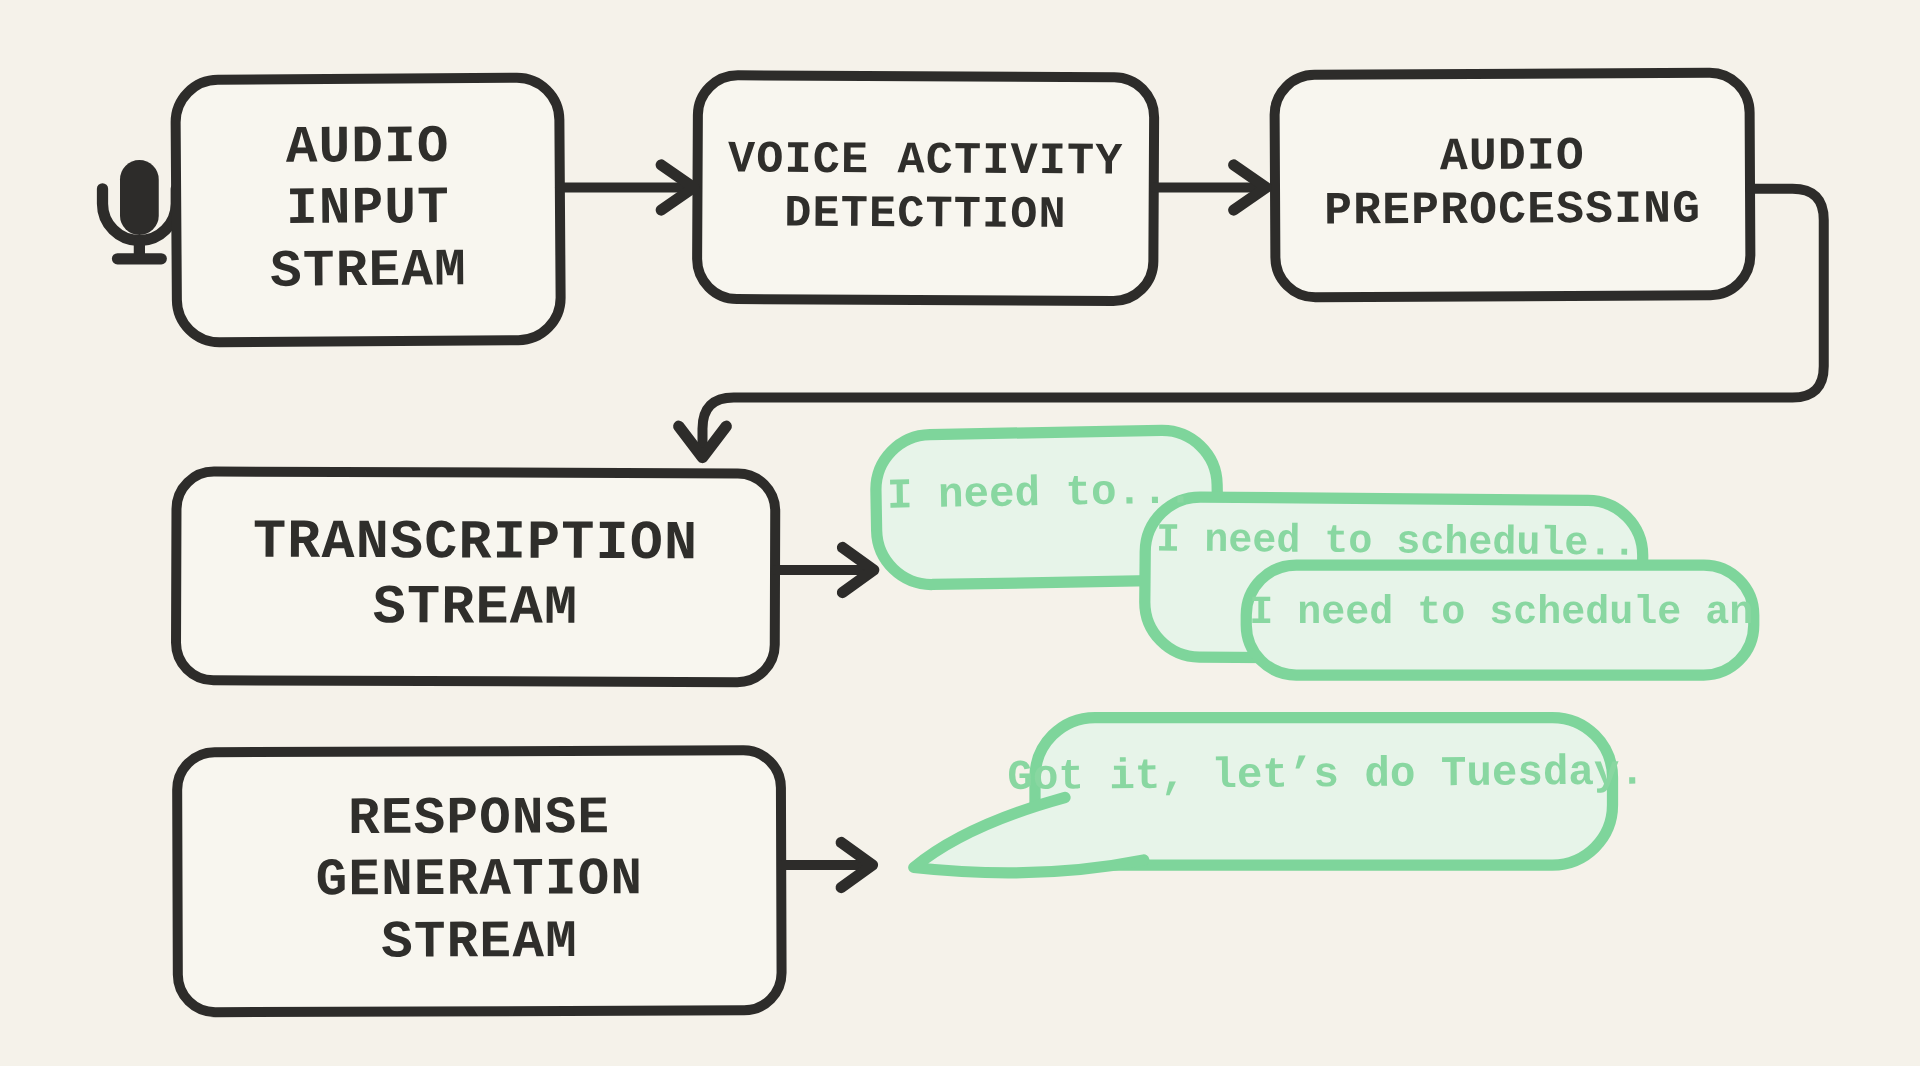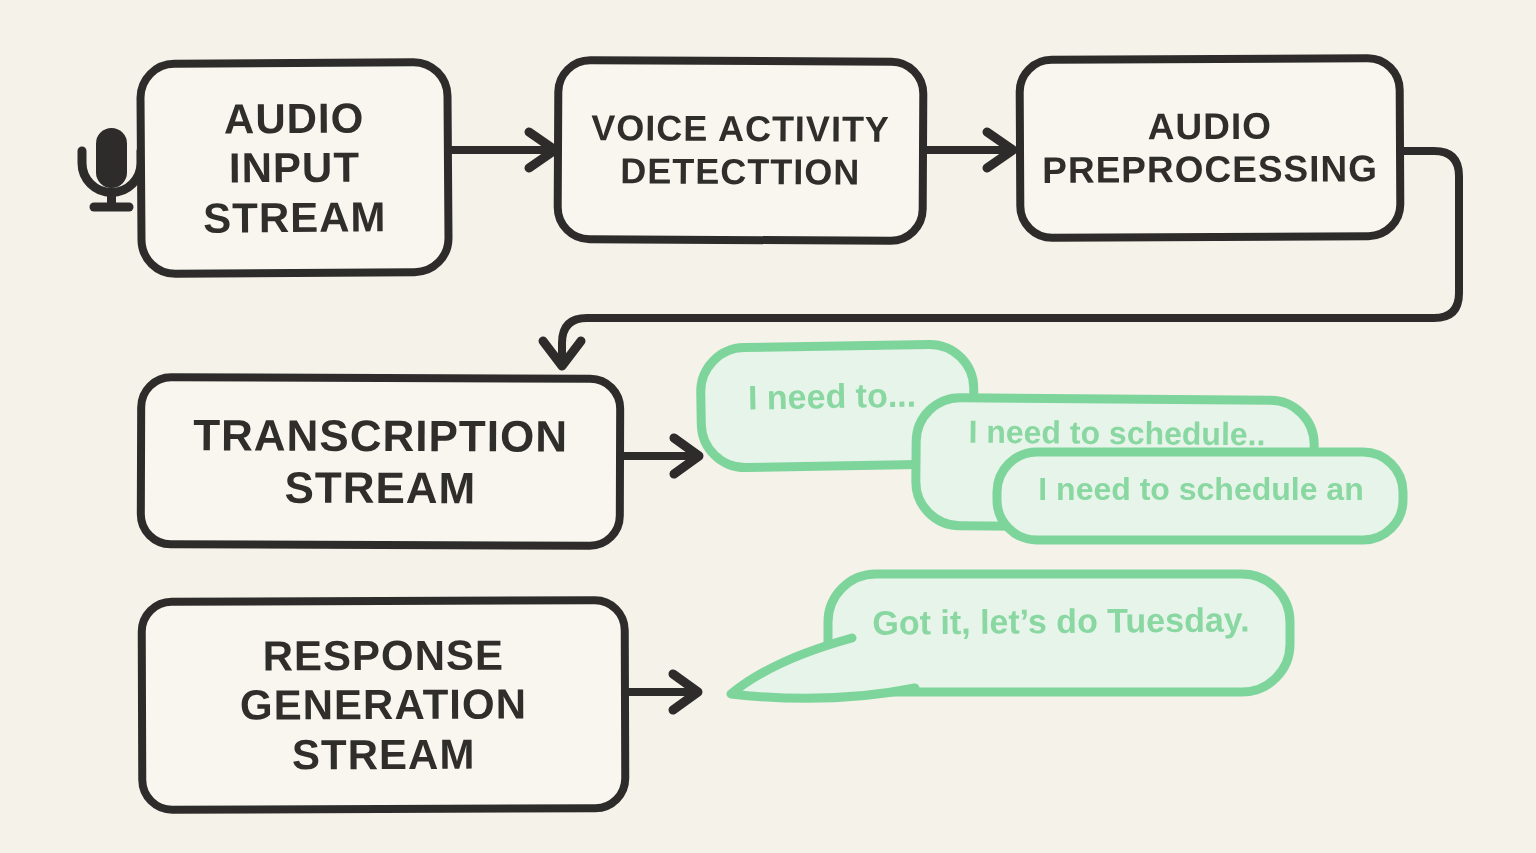--- a/index.html
+++ b/index.html
@@ -1,21 +1,21 @@
 <!DOCTYPE html>
 <html><head>
 <meta charset="utf-8">
 <style>
   html,body{margin:0;padding:0;}
   .canvas{
     position:relative;
     width:1536px;height:853px;
     background:#f5f2ea;
     overflow:hidden;
-    font-family:Liberation Sans, sans-serif;
+    font-family:Liberation Mono, monospace;
   }
   .canvas svg{position:absolute;left:0;top:0;}
   .node-label{
     position:absolute;
     display:flex;flex-direction:column;
     align-items:center;justify-content:center;
     color:#2f2e2b;
     font-weight:bold;
     text-align:center;
     letter-spacing:1px;

